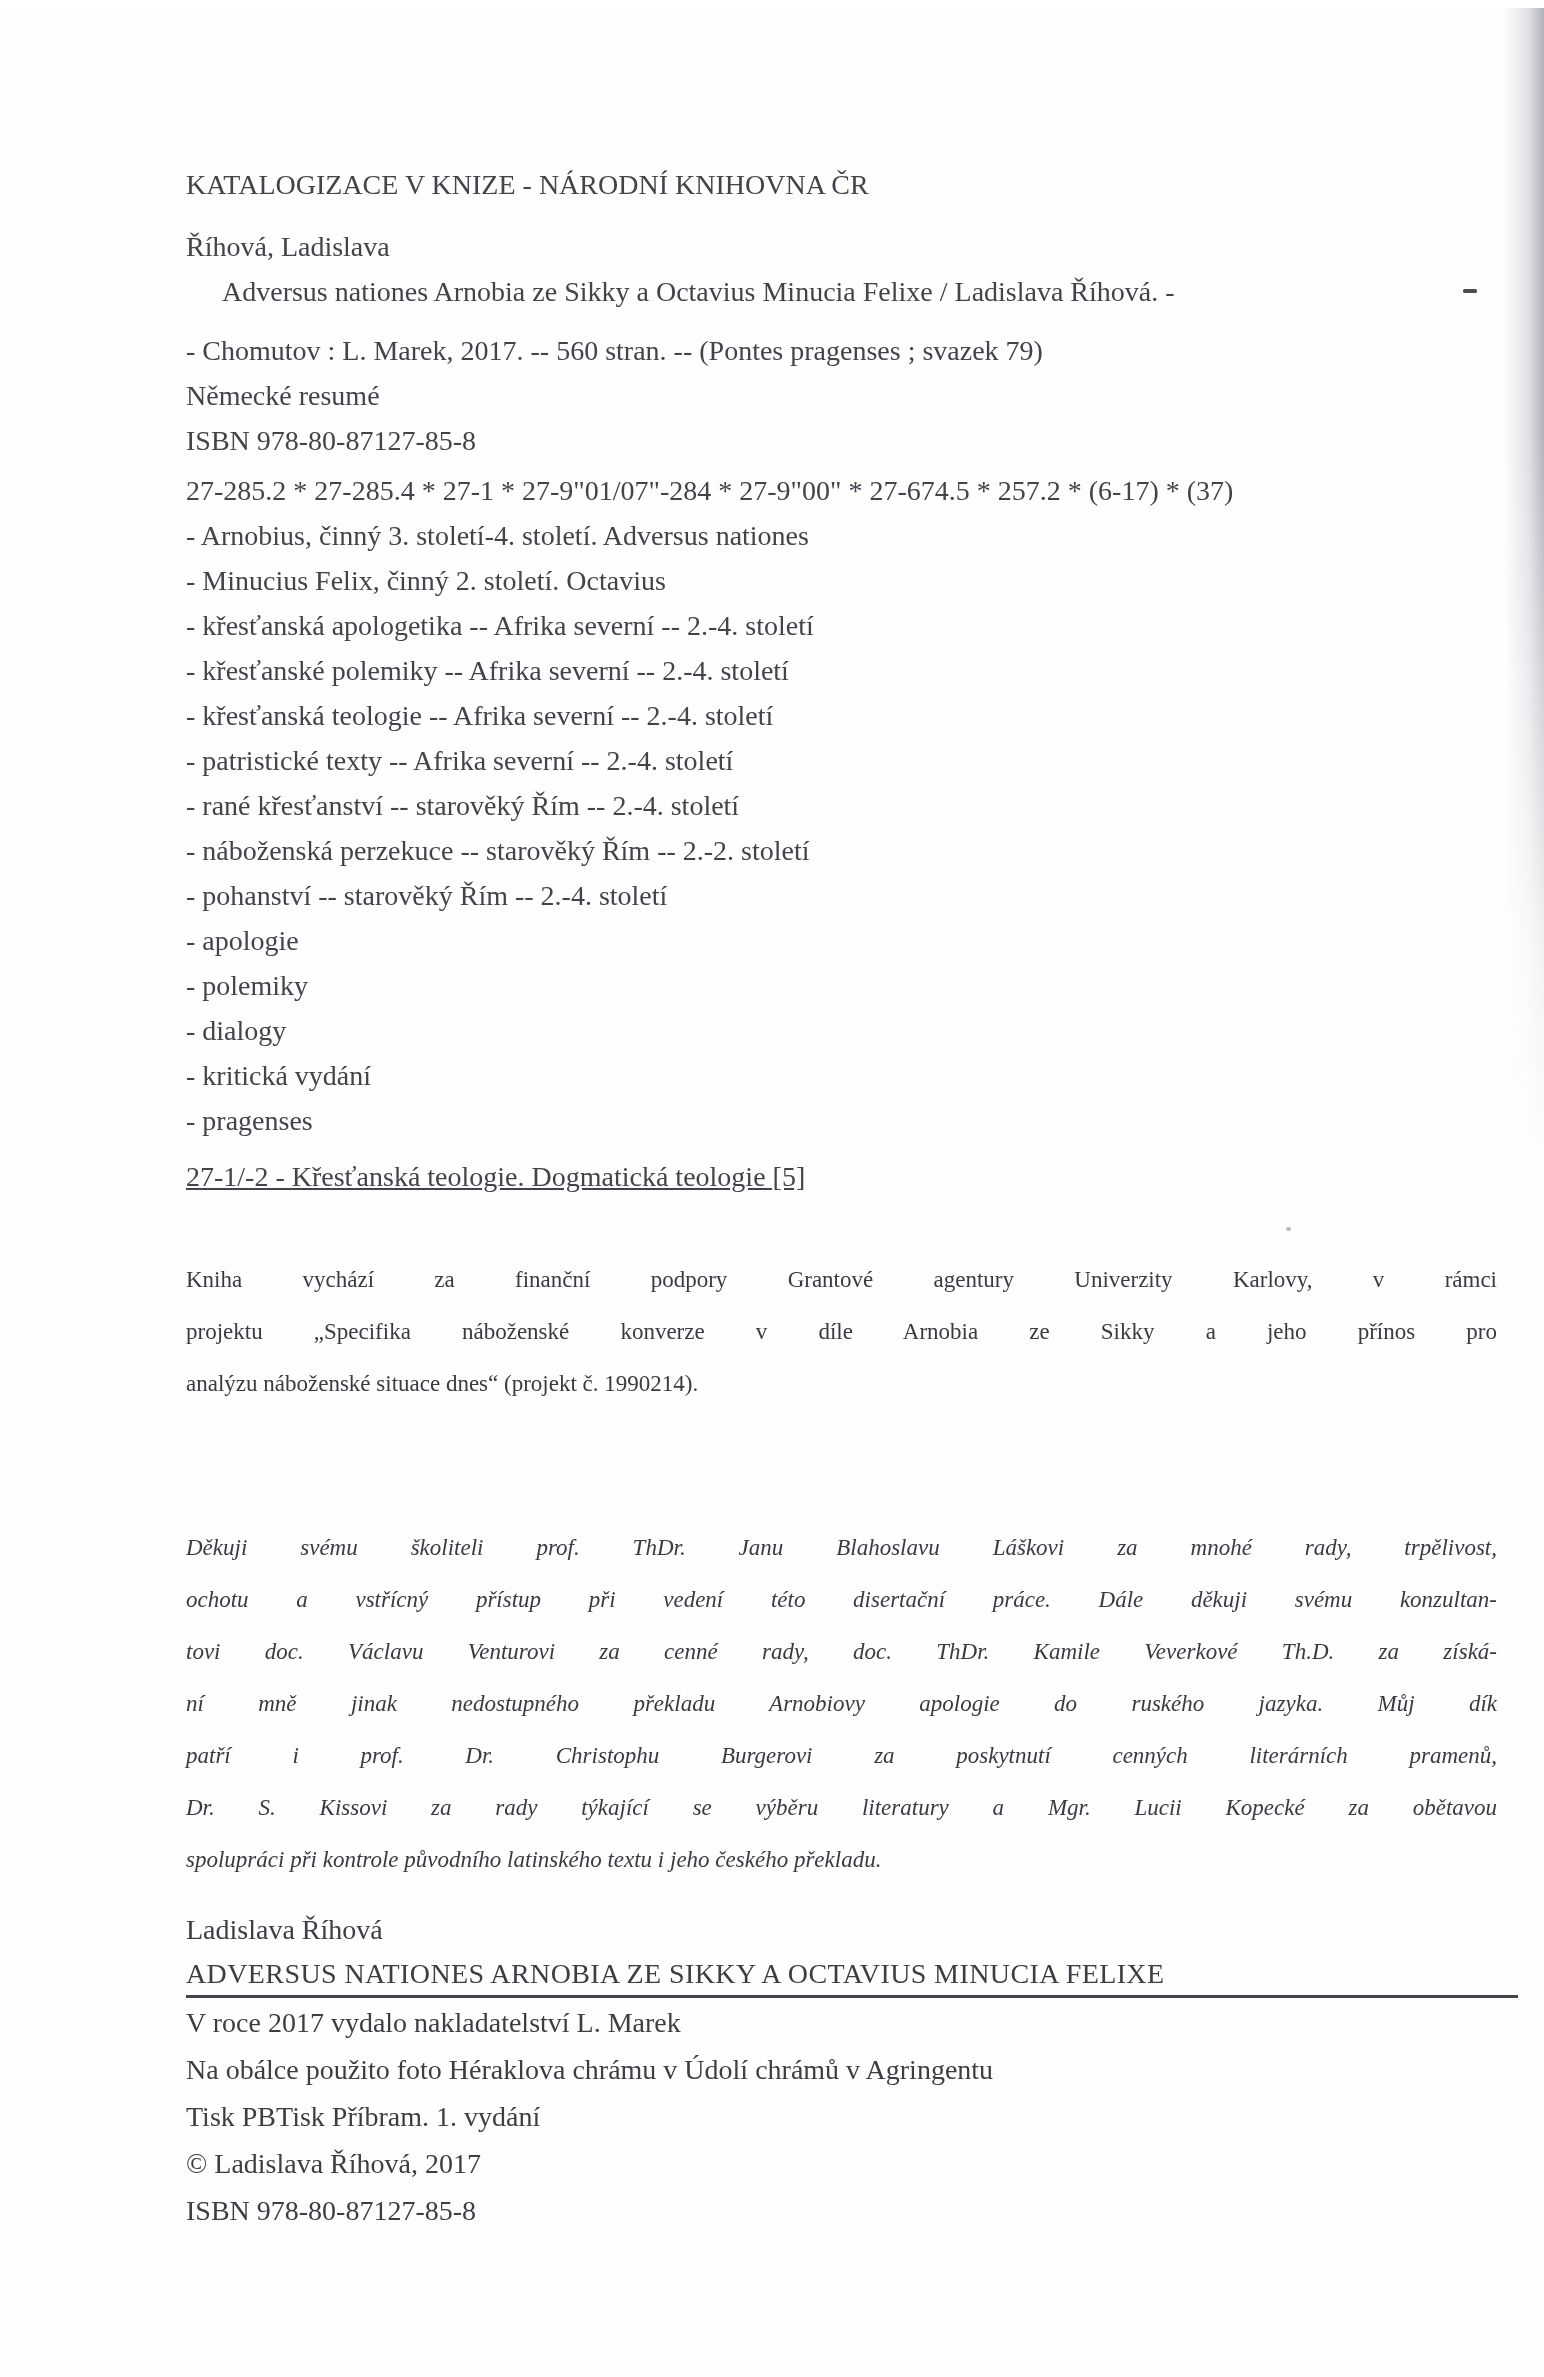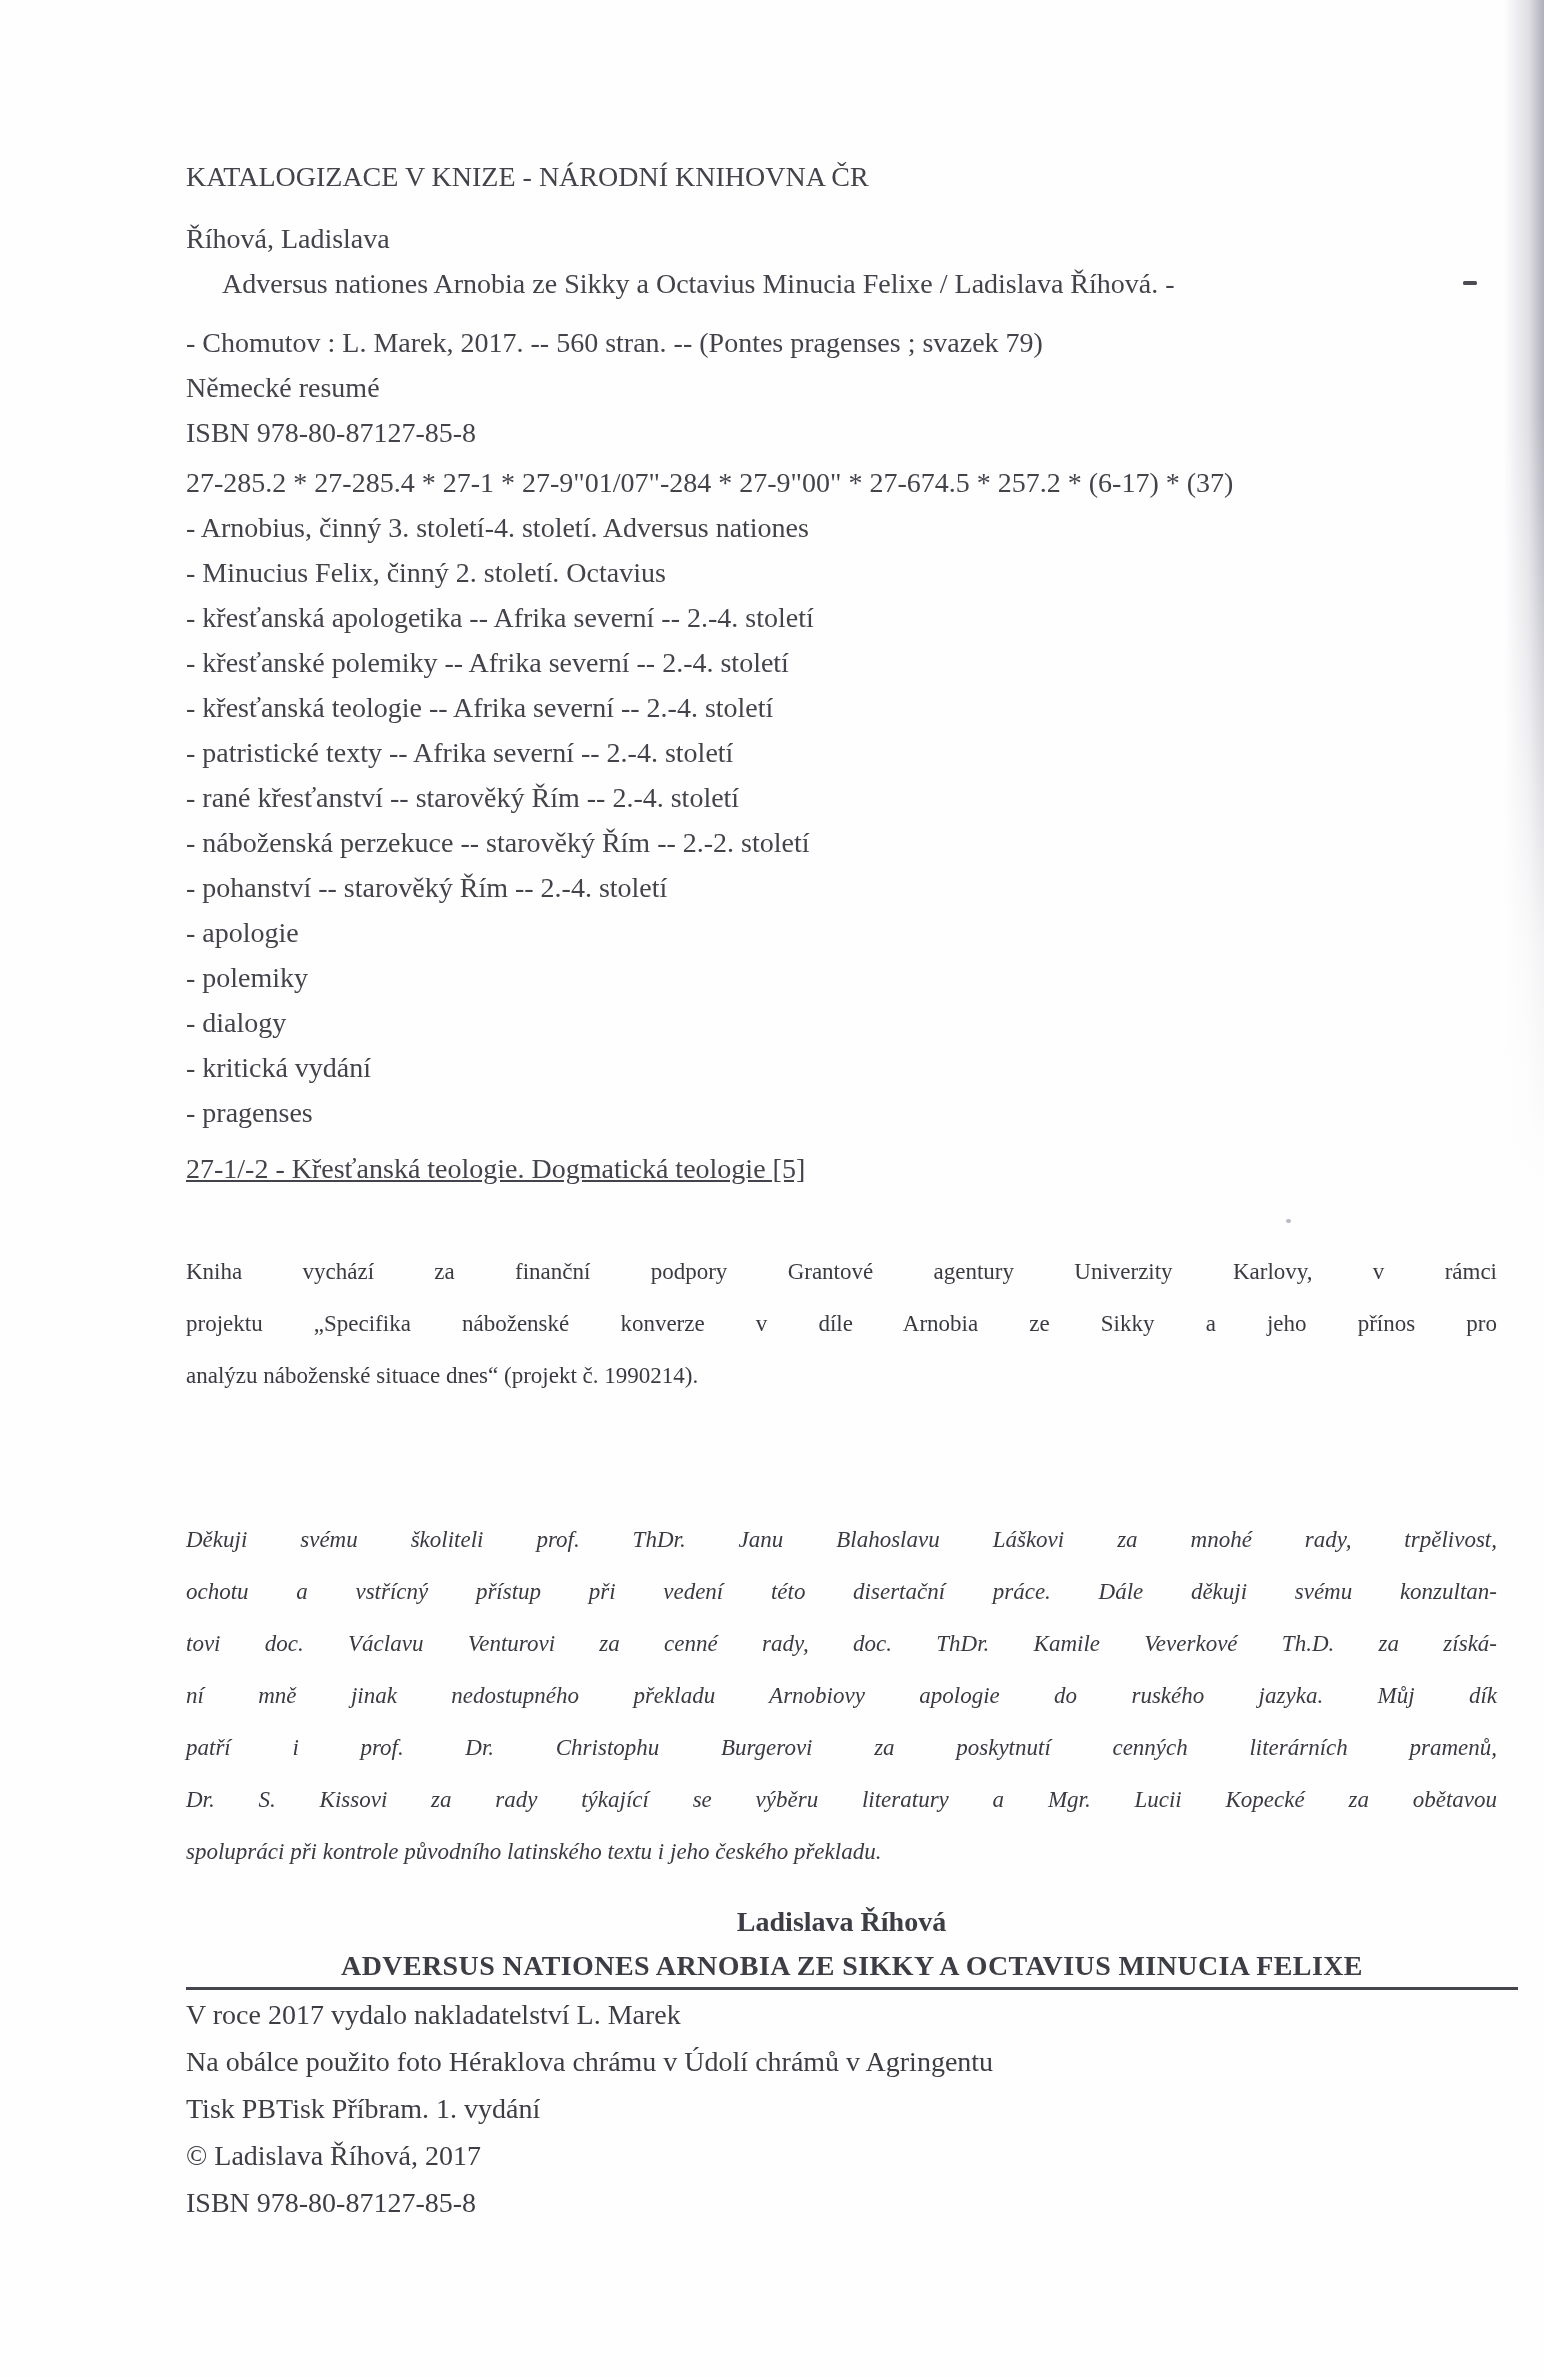--- a/index.html
+++ b/index.html
@@ -12,20 +12,21 @@
     height: 2377px;
     position: relative;
     font-family: "Liberation Serif", "DejaVu Serif", serif;
     color: #3e3e46;
     overflow: hidden;
   }
   .page {
     position: absolute;
     inset: 0;
     background: #fefefe;
+    margin-top: 8px;
   }
   
   .edge-shadow {
     position: absolute;
     top: 0;
     right: 0;
     width: 41px;
     height: 1185px;
     background:
       linear-gradient(to bottom, rgba(255,255,255,0) 0%, rgba(255,255,255,0) 35%, rgba(254,254,254,0.85) 80%, #fefefe 100%),
@@ -59,21 +60,21 @@
   .cat-imprint  { top: 320px; }
   .cat-subjects { top: 460px; }
   .cat-udc      { top: 1146px; text-decoration: underline; }
 
   .body-text { font-size: 23px; line-height: 52px; color: #3a3a42; }
   .funding { top: 1246px; }
   .ack     { top: 1514px; font-style: italic; }
   .j { text-align: justify; text-align-last: justify; }
 
   .colophon { top: 1898px; font-size: 28px; line-height: 47px; color: #3d3d45; }
-  .bold { font-weight: bold; text-align: center; }
+  .bold { font-weight: normal; }
   .title-u {
     height: 42px;
     line-height: 41px;
     border-bottom: 3.3px solid #45454d;
     margin-bottom: 0.8px;
     width: 1332px;
     letter-spacing: 0.4px;
   }
 </style>
 </head>

